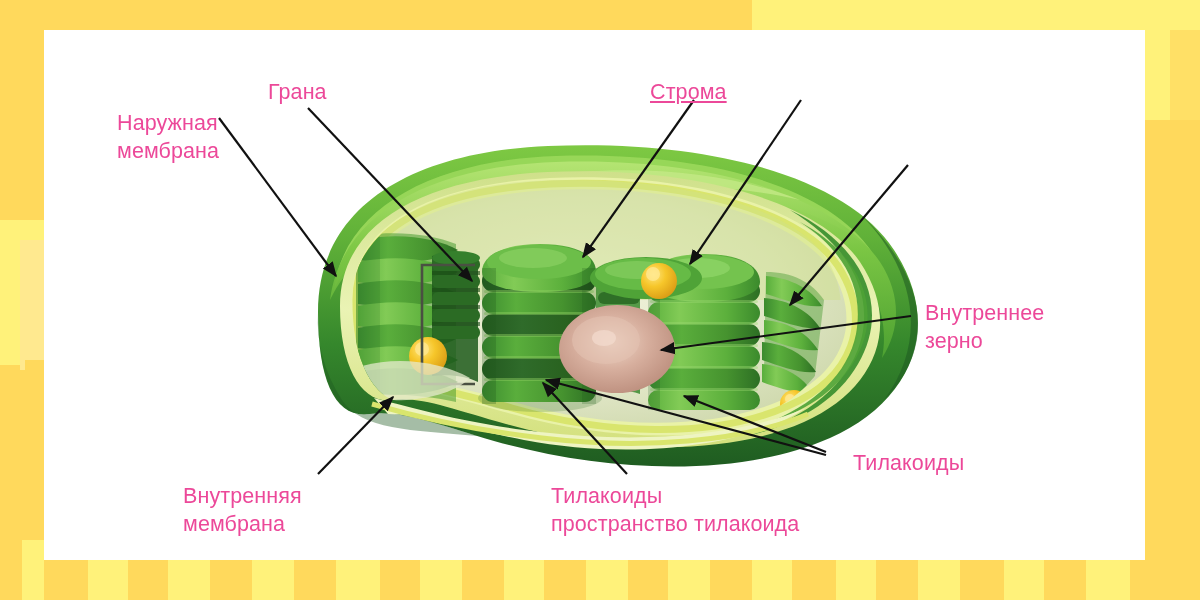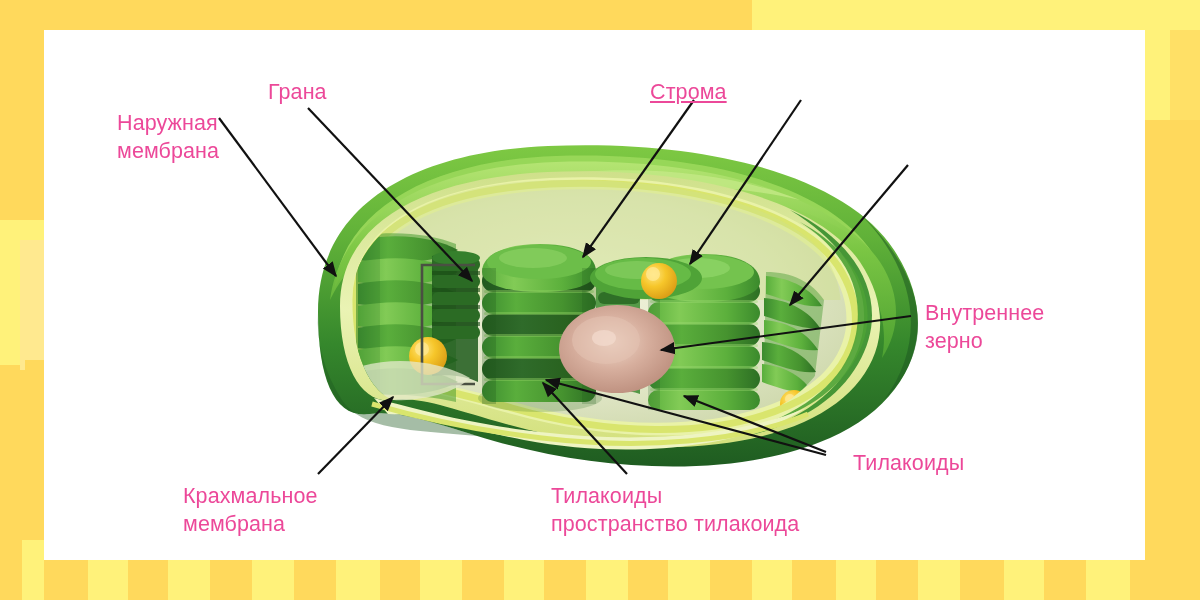--- a/index.html
+++ b/index.html
@@ -411,18 +411,18 @@
       </g>
   </svg>
 
   <div class="lbl" style="left:104px;top:110px;margin-left:13px;">Наружная
 мембрана</div>
   <div class="lbl" style="left:268px;top:79px;">Грана</div>
   <div class="lbl" style="left:650px;top:79px;text-decoration:underline;">Строма</div>
   <div class="lbl" style="left:925px;top:300px;">Внутреннее
 зерно</div>
   <div class="lbl" style="left:838px;top:450px;margin-left:15px;">Тилакоиды</div>
-  <div class="lbl" style="left:183px;top:483px;">Крахмальное
+  <div class="lbl" style="left:183px;top:483px;">Внутренняя
 мембрана</div>
   <div class="lbl" style="left:551px;top:483px;">Тилакоиды
 пространство тилакоида</div>
 
 </div>
 
 </body></html>

